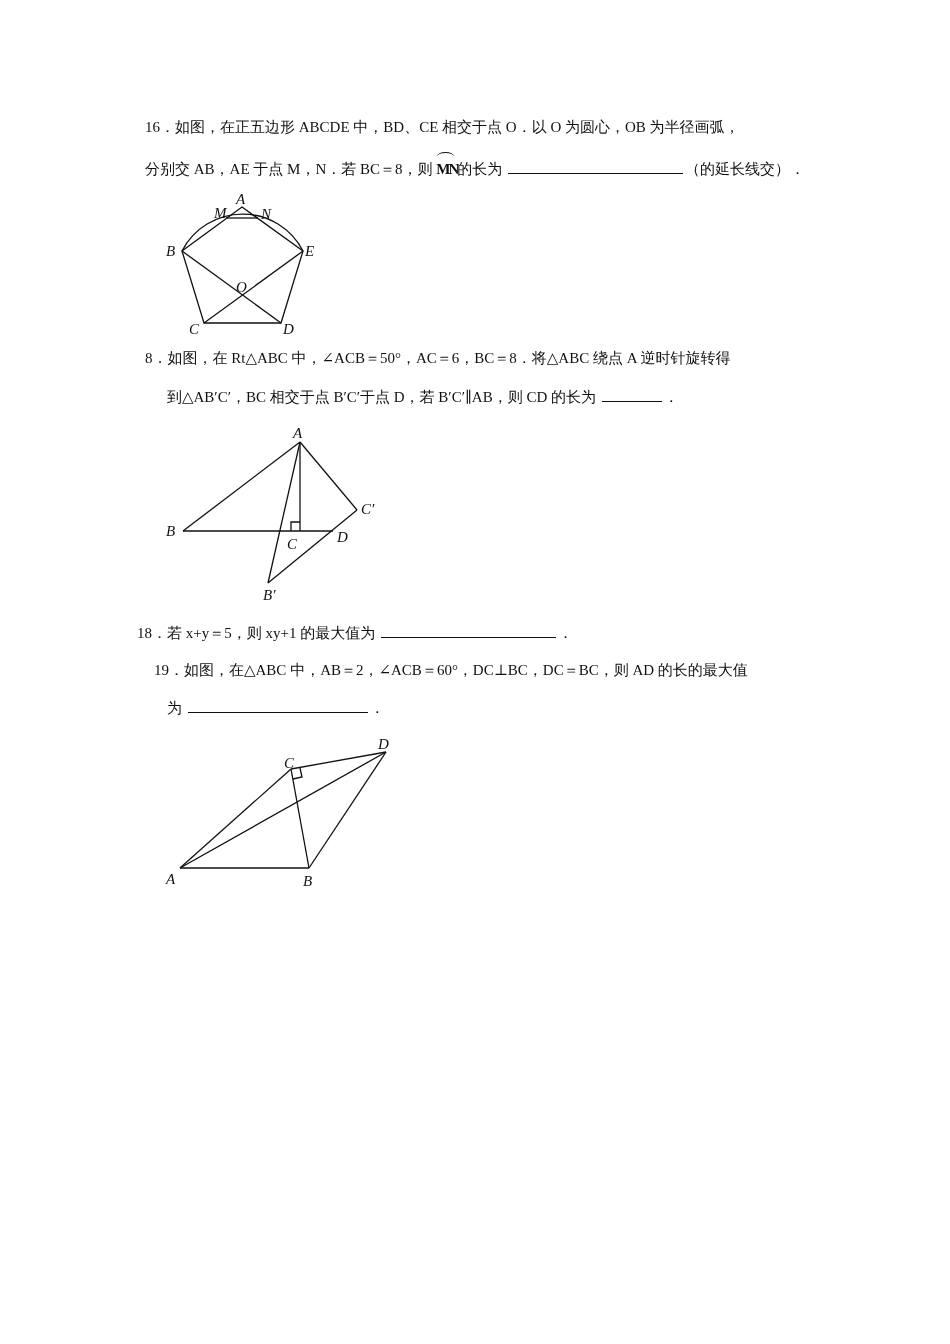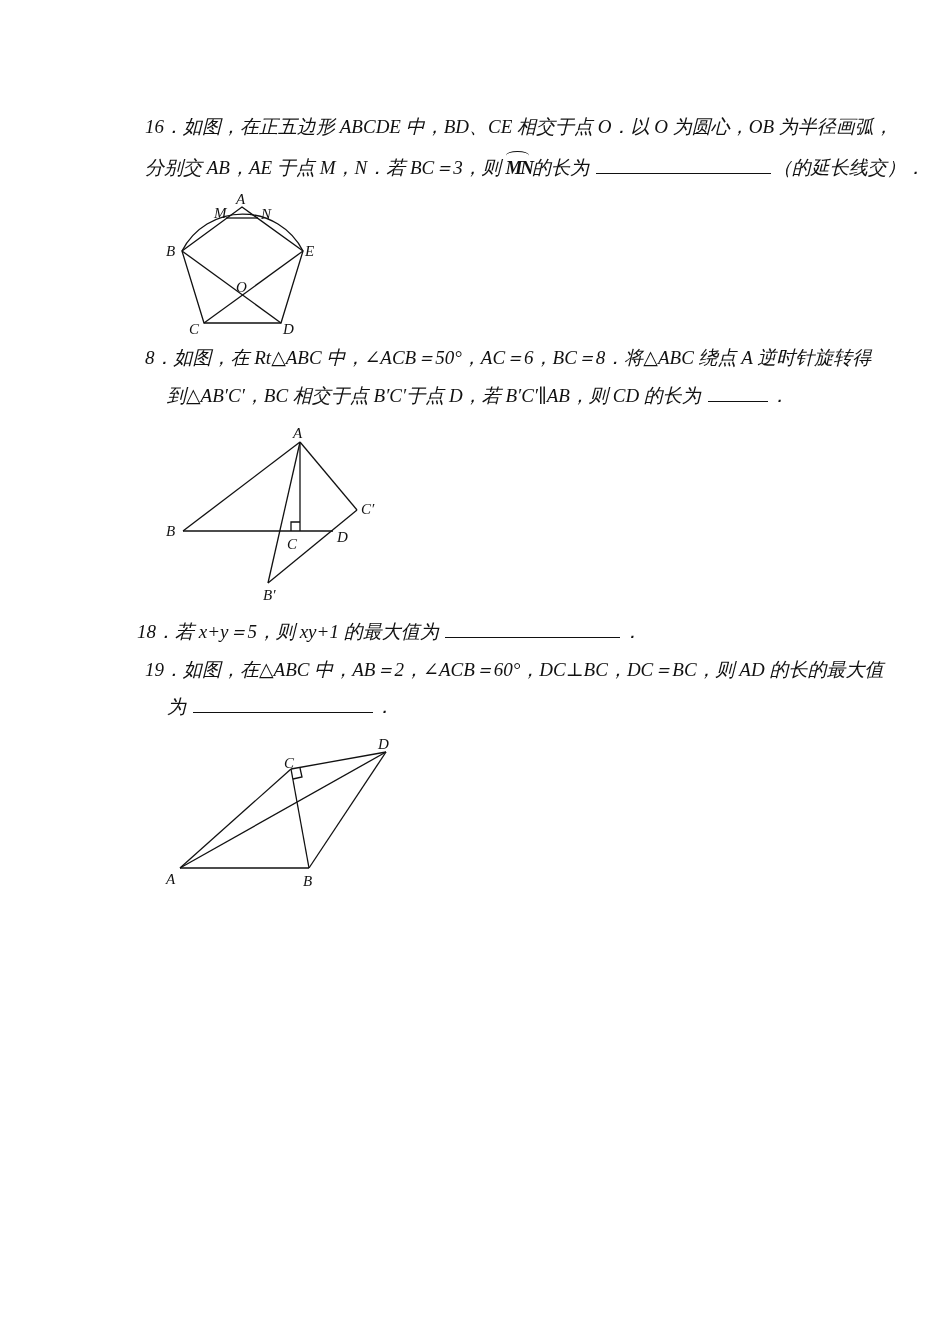--- a/index.html
+++ b/index.html
@@ -1,50 +1,50 @@
 <!DOCTYPE html>
 <html><head>
 <meta charset="utf-8">
 <style>
   html, body { margin: 0; padding: 0; background: #ffffff; }
   body { width: 950px; height: 1344px; position: relative; overflow: hidden;
          font-family: "Liberation Serif", "DejaVu Serif", serif; color: #111; }
-  .line { position: absolute; font-size: 19px; line-height: 20px; white-space: nowrap; font-style: italic; }
+  .line { position: absolute; font-size: 15px; line-height: 20px; white-space: nowrap; }
   .blank { display: inline-block; border-bottom: 1px solid #111; height: 15px; vertical-align: baseline; margin: 0 2px; }
   .arc-mn { position: relative; display: inline-block; font-weight: bold; letter-spacing: -2px; text-align: center; }
   .arc-mn::before { content: ""; position: absolute; left: 1px; right: 3px; top: -7px; height: 8px;
                     border-top: 1.5px solid #111; border-radius: 50% 50% 0 0; }
   svg.fig { position: absolute; left: 0; top: 0; }
   svg text { font-family: "Liberation Serif", "DejaVu Serif", serif; font-style: italic; font-size: 15px; fill: #111; }
 </style>
 </head>
 <body>
 
 <div class="line" style="left:145px; top:117px;">
   <span>16．</span><span>如图，在正五边形 ABCDE 中，BD、CE 相交于点 O．以 O 为圆心，OB 为半径画弧，</span>
 </div>
 <div class="line" style="left:145px; top:158px;">
-  <span>分别交 AB，AE 于点 M，N．若 BC＝3，则 </span><span class="arc-mn">MN</span><span>的长为</span>
+  <span>分别交 AB，AE 于点 M，N．若 BC＝8，则 </span><span class="arc-mn">MN</span><span>的长为</span>
   <span class="blank" style="width:175px;"></span><span>（的延长线交）．</span>
 </div>
 
 <div class="line" style="left:145px; top:348px;">
   <span>8．</span><span>如图，在 Rt△ABC 中，∠ACB＝50°，AC＝6，BC＝8．将△ABC 绕点 A 逆时针旋转得</span>
 </div>
 <div class="line" style="left:167px; top:386px;">
   <span>到△AB′C′，BC 相交于点 B′C′于点 D，若 B′C′∥AB，则 CD 的长为</span>
   <span class="blank" style="width:60px;"></span><span>．</span>
 </div>
 
 <div class="line" style="left:137px; top:622px;">
   <span>18．</span><span>若 x+y＝5，则 xy+1 的最大值为</span>
   <span class="blank" style="width:175px;"></span><span>．</span>
 </div>
 
-<div class="line" style="left:145px; top:660px;text-align:right;">
+<div class="line" style="left:154px; top:660px;text-align:right;">
   <span>19．</span><span>如图，在△ABC 中，AB＝2，∠ACB＝60°，DC⊥BC，DC＝BC，则 AD 的长的最大值</span>
 </div>
 <div class="line" style="left:167px; top:697px;">
   <span>为</span>
   <span class="blank" style="width:180px;"></span><span>．</span>
 </div>
 
 <svg class="fig" width="950" height="1344" viewBox="0 0 950 1344">
   <g stroke="#111" stroke-width="1.3" fill="none">
 

